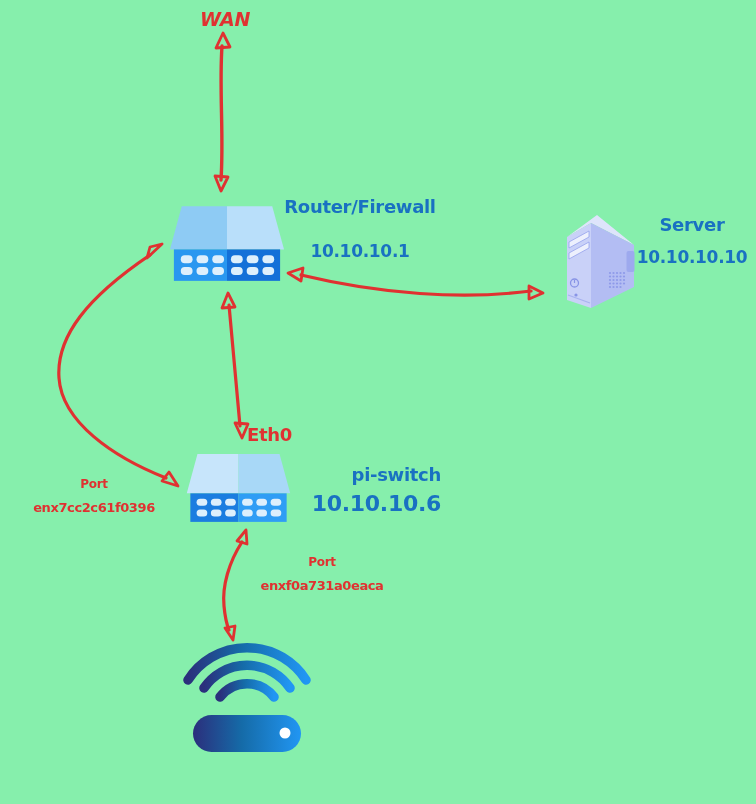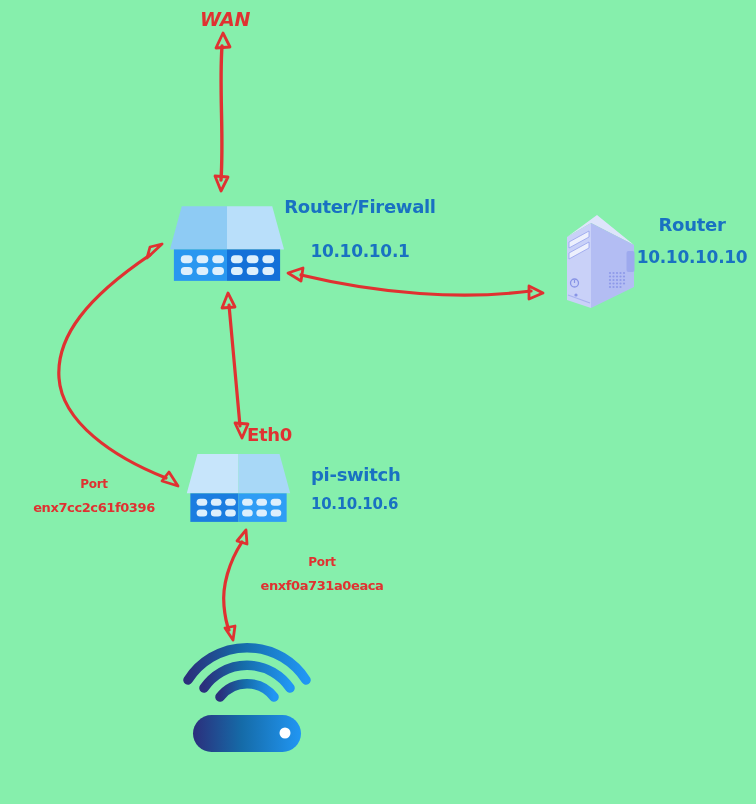--- a/index.html
+++ b/index.html
@@ -13,23 +13,23 @@
   .blue{color:#1971c2;}
   .center{text-align:center;}
   
   .wan-lbl{left:196px;top:8px;width:58px;font-size:19px;font-style:italic;text-align:center;}
   .router-lbl{left:282px;top:194px;width:156px;}
   .router-lbl .name{font-size:18px;line-height:26px;}
   .router-lbl .ip{font-size:17px;line-height:20px;margin-top:21px;}
   .server-lbl{left:634px;top:213px;width:116px;}
   .server-lbl .name{font-size:18px;line-height:24px;}
   .server-lbl .ip{font-size:17px;line-height:20px;margin-top:10px;}
-  .pswitch-lbl{left:311px;top:462px;width:130px;text-align:left;}
+  .pswitch-lbl{left:311px;top:462px;width:130px;text-align:right;}
   .pswitch-lbl .name{font-size:18px;line-height:26px;}
-  .pswitch-lbl .ip{font-size:15px;line-height:20px;margin-top:6px;}
+  .pswitch-lbl .ip{font-size:22px;line-height:20px;margin-top:6px;}
   .ap-lbl{left:178px;top:765px;width:150px;font-size:19px;text-align:center;}
   
   .eth0-lbl{left:247px;top:424px;font-size:18px;}
   .port1-lbl{left:6px;top:472px;width:176px;}
   .port2-lbl{left:234px;top:550px;width:176px;}
   .port-title{font-size:12px;line-height:24px;}
   .port-value{font-size:13px;line-height:24px;letter-spacing:-0.4px;}
   .icon-box{position:absolute;}
   svg{display:block;}
 </style>
@@ -188,21 +188,21 @@
   </div>
 
   <div class="lbl red wan-lbl">WAN</div>
 
   <div class="lbl blue center router-lbl">
     <div class="name">Router/Firewall</div>
     <div class="ip">10.10.10.1</div>
   </div>
 
   <div class="lbl blue center server-lbl">
-    <div class="name">Router</div>
+    <div class="name">Server</div>
     <div class="ip">10.10.10.10</div>
   </div>
 
   <div class="lbl blue pswitch-lbl">
     <div class="name">pi-switch</div>
     <div class="ip">10.10.10.6</div>
   </div>
 
 
   <div class="lbl red eth0-lbl">Eth0</div>

